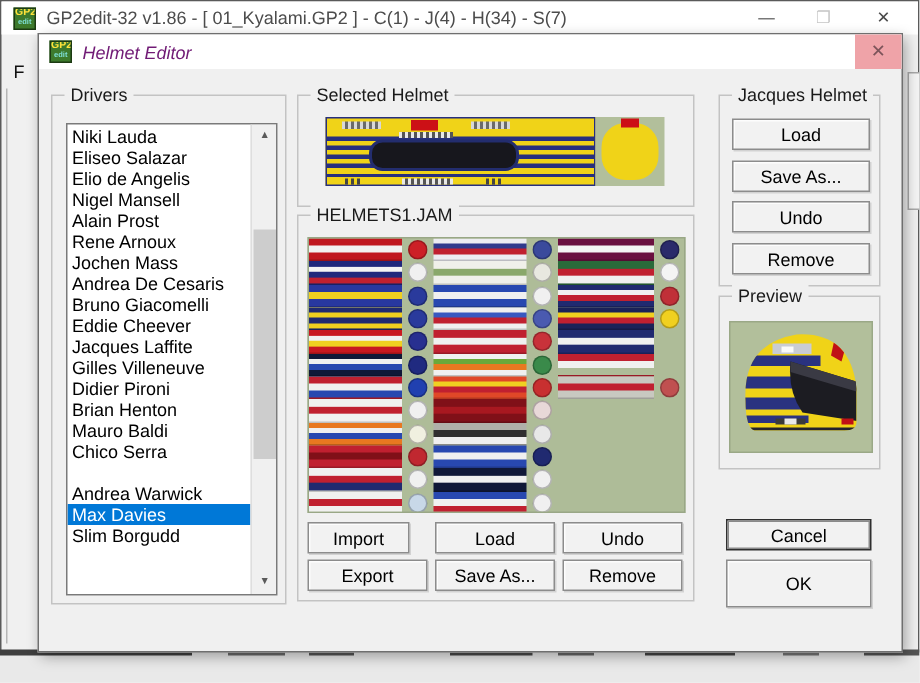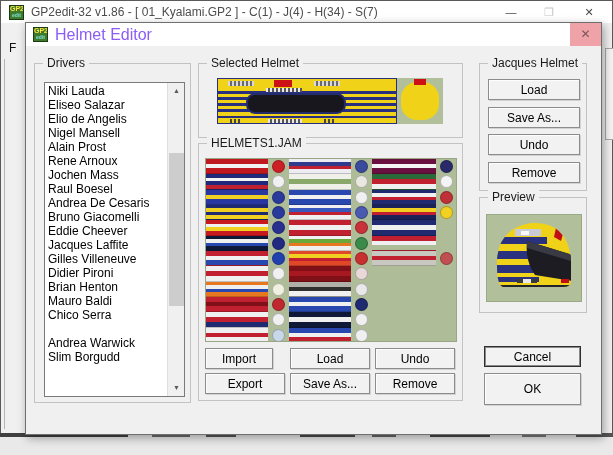--- a/index.html
+++ b/index.html
@@ -27,21 +27,21 @@
 
   .window-bottom-edge { position:absolute; left:0; top:433px; width:613px; height:5px; }
   .window-bottom-edge div { position:absolute; top:0; height:4px; }
 
   
   .dialog { position:absolute; left:25px; top:22px; width:577px; height:413px;
     background:#f0f0f0; border:1px solid #6f6f6f; box-shadow:2px 3px 9px rgba(0,0,0,.35); }
   .dialog-titlebar { position:absolute; left:0; top:0; width:100%; height:23px;
     background:#ffffff; display:flex; align-items:center; }
   .dlg-icon { margin-left:7px; }
-  .dlg-title { margin-left:7px; color:#8b5cf6; font-size:16px; }
+  .dlg-title { margin-left:7px; color:#701a75; font-size:12px;font-style:italic; }
   .dlg-close { position:absolute; right:0; top:0; width:31px; height:23px; background:#efa3a8;
     color:#7d545a; text-align:center; line-height:23px; font-size:12px; }
 
   
   .group { position:absolute; border:1px solid #c3c3c3; }
   .group > .glabel { position:absolute; top:-8px; left:8px; background:#f0f0f0;
     padding:0 4px; font-size:12px; color:#1a1a1a; white-space:nowrap; }
 
   
   .listbox { position:absolute; background:#fff; border:1px solid #7a7a7a; overflow:hidden; }
@@ -120,32 +120,32 @@
     <div class="glabel">Drivers</div>
     <div class="listbox" style="left:9px; top:18px; width:141px; height:315px;">
       <div class="list-items" id="driver-items">
           <div class="list-item">Niki Lauda</div>
           <div class="list-item">Eliseo Salazar</div>
           <div class="list-item">Elio de Angelis</div>
           <div class="list-item">Nigel Mansell</div>
           <div class="list-item">Alain Prost</div>
           <div class="list-item">Rene Arnoux</div>
           <div class="list-item">Jochen Mass</div>
-          <div class="list-item">Raul Boesel</div>
           <div class="list-item">Andrea De Cesaris</div>
           <div class="list-item">Bruno Giacomelli</div>
           <div class="list-item">Eddie Cheever</div>
           <div class="list-item">Jacques Laffite</div>
           <div class="list-item">Gilles Villeneuve</div>
           <div class="list-item">Didier Pironi</div>
           <div class="list-item">Brian Henton</div>
           <div class="list-item">Mauro Baldi</div>
           <div class="list-item">Chico Serra</div>
           <div class="list-item"></div>
           <div class="list-item">Andrea Warwick</div>
+          <div class="list-item selected" style="background: rgb(0, 120, 215);">Max Davies</div>
           <div class="list-item">Slim Borgudd</div>
         </div>
       <div class="vscroll">
         <div class="arr up">▲</div>
         <div class="vthumb" style="top:70px; height:153px;"></div>
         <div class="arr down">▼</div>
       </div>
     </div>
   </div>
 

